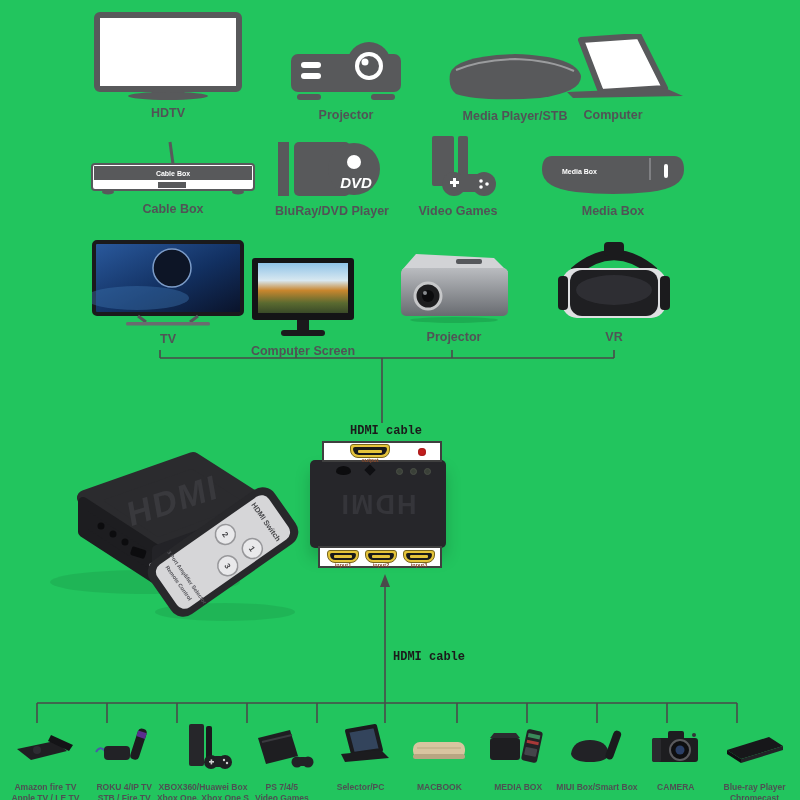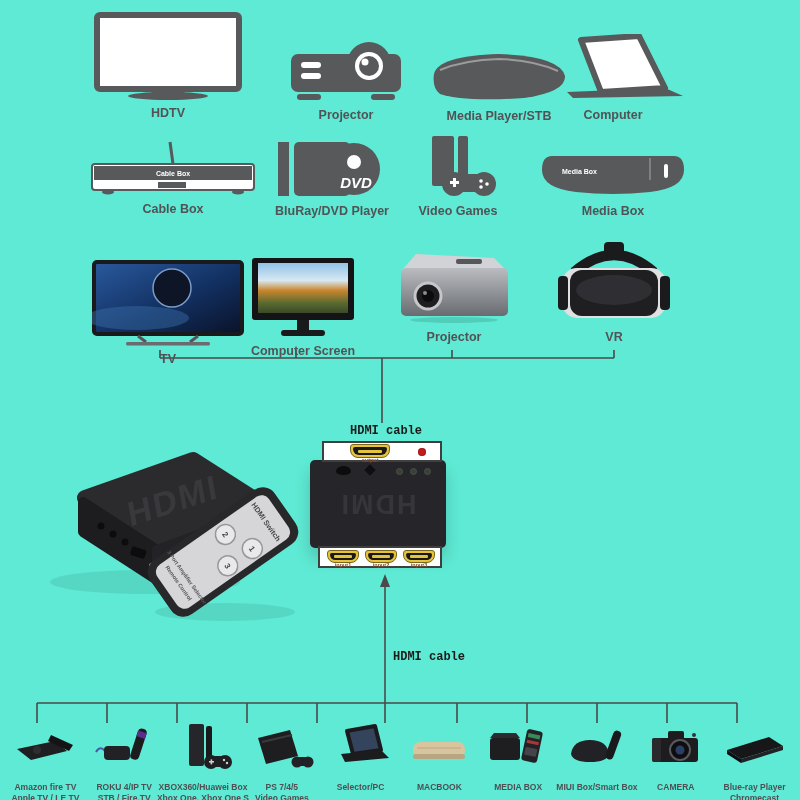--- a/index.html
+++ b/index.html
@@ -1,16 +1,16 @@
 <!DOCTYPE html>
 <html><head>
 <meta charset="utf-8">
 <style>
   html,body{margin:0;padding:0;background:#fff;}
-  .canvas{position:relative;width:800px;height:800px;background:#5eead4;overflow:hidden;
+  .canvas{position:relative;width:800px;height:800px;background:#22c55e;overflow:hidden;
           font-family:"Liberation Sans",sans-serif;}
   .abs{position:absolute;}
   .lines-svg{position:absolute;left:0;top:0;z-index:1;pointer-events:none;}
   .icon-block{position:absolute;display:flex;flex-direction:column;align-items:center;z-index:2;}
   .icon-label{font-size:12.5px;font-weight:600;color:#515356;text-align:center;margin-top:6px;white-space:nowrap;}
   .cable-label{position:absolute;z-index:3;font-family:"Liberation Mono","DejaVu Sans Mono",monospace;
                font-weight:bold;font-size:12px;color:#1b1b1b;white-space:nowrap;}
   
   .strip{position:absolute;background:#ffffff;border:2px solid #3f3f3f;box-sizing:border-box;z-index:3;}
   .switch-body{position:absolute;background:#26262a;border-radius:5px;z-index:2;
@@ -68,21 +68,21 @@
       <circle cx="82" cy="26" r="10" fill="#58595b"></circle>
       <circle cx="78" cy="22" r="3.5" fill="#ffffff"></circle>
       <rect x="14" y="22" width="20" height="6" rx="3" fill="#ffffff"></rect>
       <rect x="14" y="33" width="20" height="6" rx="3" fill="#ffffff"></rect>
       <rect x="10" y="54" width="24" height="6" rx="3" fill="#58595b"></rect>
       <rect x="84" y="54" width="24" height="6" rx="3" fill="#58595b"></rect>
     </svg>
     <div class="icon-label">Projector</div>
   </div>
 
-  <div class="icon-block" style="left:424px;top:48px;width:150px;">
+  <div class="icon-block" style="left:440px;top:48px;width:150px;">
     <svg width="150" height="55" viewBox="0 0 150 55">
       <path d="M10,26 Q14,8 75,6 Q136,8 141,28 Q142,44 100,50 Q40,54 16,46 Q8,40 10,26 Z" fill="#58595b"></path>
       <path d="M16,22 Q40,12 75,11 Q110,12 134,23" stroke="#9b9c9e" stroke-width="2" fill="none"></path>
     </svg>
     <div class="icon-label">Media Player/STB</div>
   </div>
 
   <div class="icon-block" style="left:543px;top:34px;width:140px;">
     <svg width="140" height="68" viewBox="0 0 140 68">
       <polygon points="38,6 96,2 122,54 58,58" fill="#ffffff" stroke="#58595b" stroke-width="6" stroke-linejoin="round"></polygon>
@@ -134,21 +134,21 @@
   <div class="icon-block" style="left:538px;top:150px;width:150px;">
     <svg width="150" height="48" viewBox="0 0 150 48">
       <path d="M14,6 H136 Q146,6 146,20 Q146,38 112,42 Q75,46 38,42 Q4,38 4,20 Q4,6 14,6 Z" fill="#58595b"></path>
       <line x1="112" y1="8" x2="112" y2="30" stroke="#8d8e90" stroke-width="1.5"></line>
       <rect x="126" y="14" width="4" height="14" rx="2" fill="#ffffff"></rect>
       <text x="24" y="24" font-size="7" font-weight="bold" fill="#ffffff" font-family="Liberation Sans, sans-serif">Media Box</text>
     </svg>
     <div class="icon-label">Media Box</div>
   </div>
 
-  <div class="icon-block" style="left:92px;top:240px;width:152px;margin-top:20px;">
+  <div class="icon-block" style="left:92px;top:240px;width:152px;">
     <svg width="152" height="86" viewBox="0 0 152 86">
       <defs>
         <linearGradient id="tvg" x1="0" y1="0" x2="1" y2="1">
           <stop offset="0" stop-color="#2a5a9e"></stop>
             <stop offset="0.55" stop-color="#123061"></stop>
             <stop offset="1" stop-color="#0a1228"></stop>
         </linearGradient>
       </defs>
       <rect x="2" y="2" width="148" height="72" rx="3" fill="url(#tvg)" stroke="#1a1a1c" stroke-width="4"></rect>
       <ellipse cx="45" cy="58" rx="52" ry="12" fill="#3a6ea8" opacity="0.45"></ellipse>

